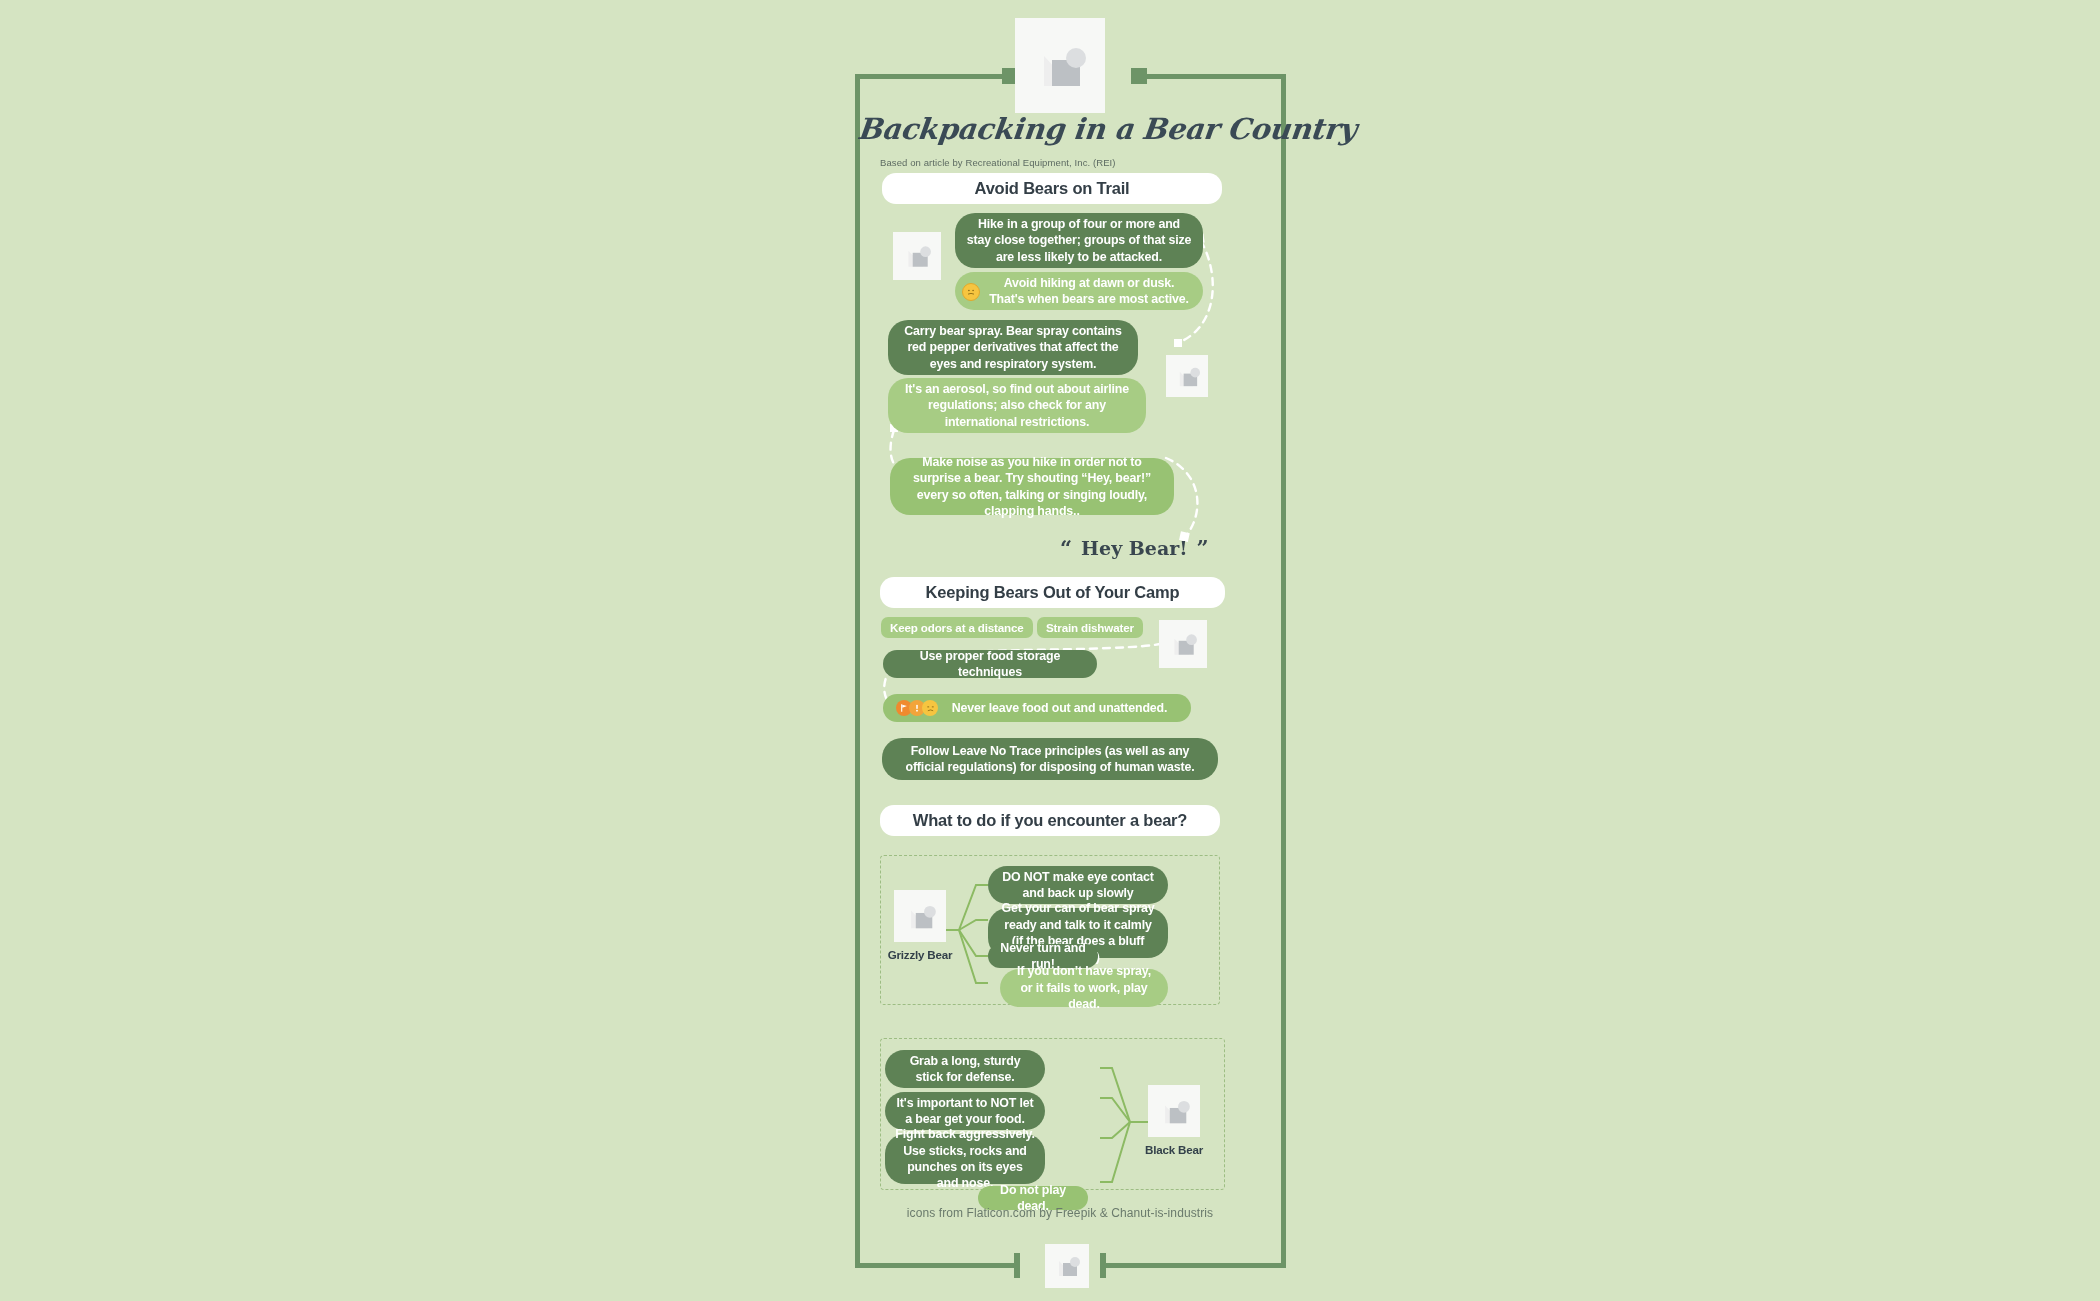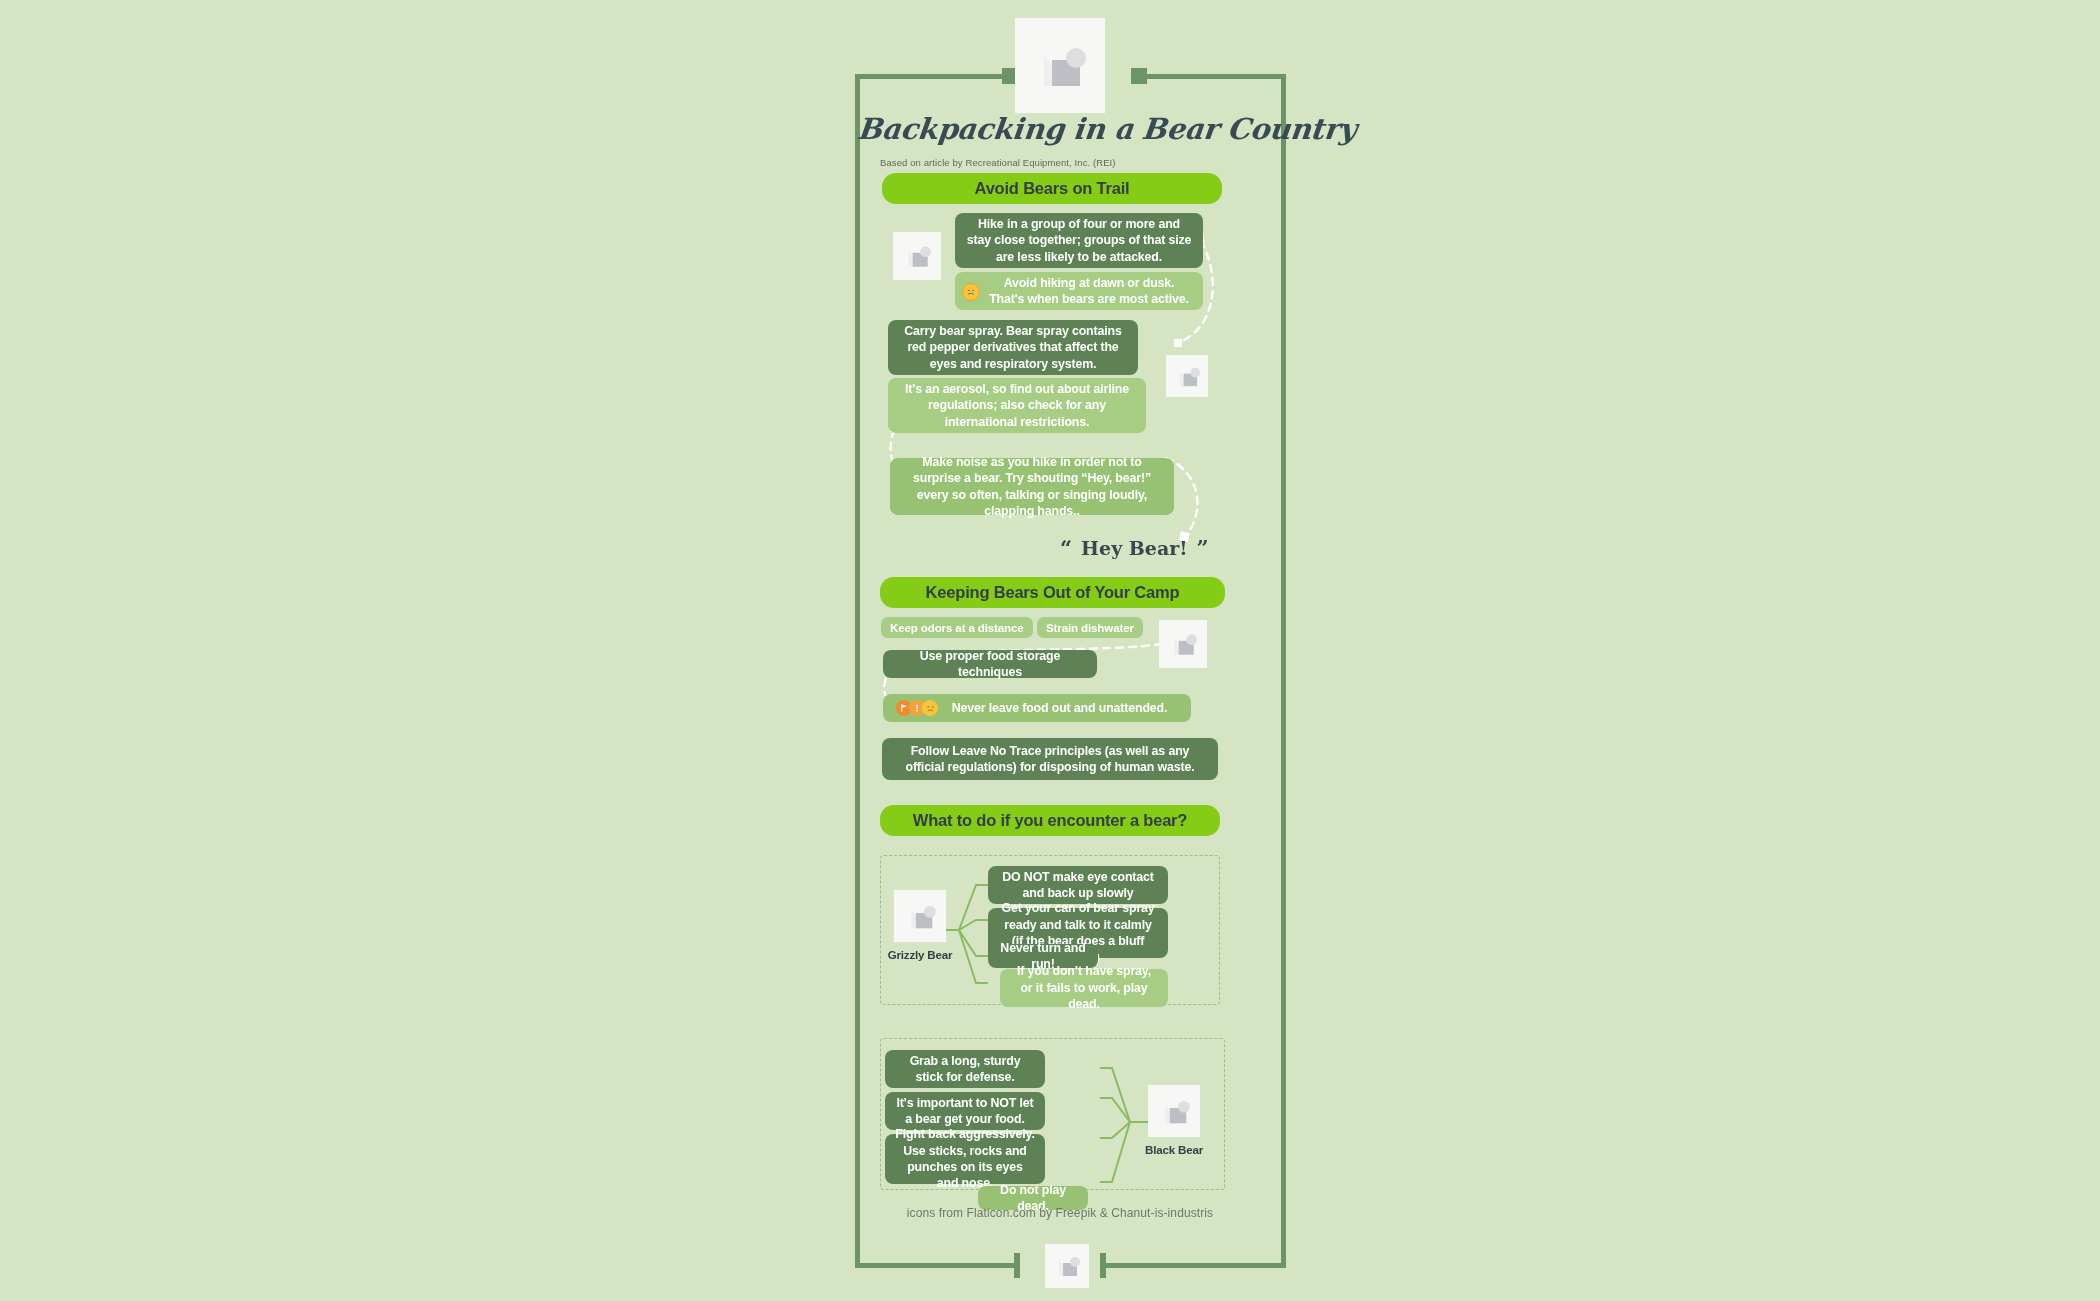--- a/index.html
+++ b/index.html
@@ -46,34 +46,34 @@
   }
   #subtitle{
     position:absolute;left:0;top:157px;width:360px;
     font-size:9.5px;color:#5d6b62;
     letter-spacing:.1px;
   }
 
   
   .sec-head{
     position:absolute;
-    background:#84cc16;
+    background:#ffffff;
     border-radius:14px;
     display:flex;align-items:center;justify-content:center;
     color:#333e46;
     font-weight:700;
     font-size:16.5px;
     letter-spacing:-.2px;
     text-align:left;
   }
 
   
   .bub{
     position:absolute;
-    border-radius:8px;
+    border-radius:20px;
     color:#ffffff;
     font-weight:700;
     font-size:12.4px;
     line-height:1.32;
     text-align:center;
     display:flex;align-items:center;justify-content:center;
     padding:8px 10px;
     box-sizing:border-box;
     letter-spacing:-.15px;
   }

